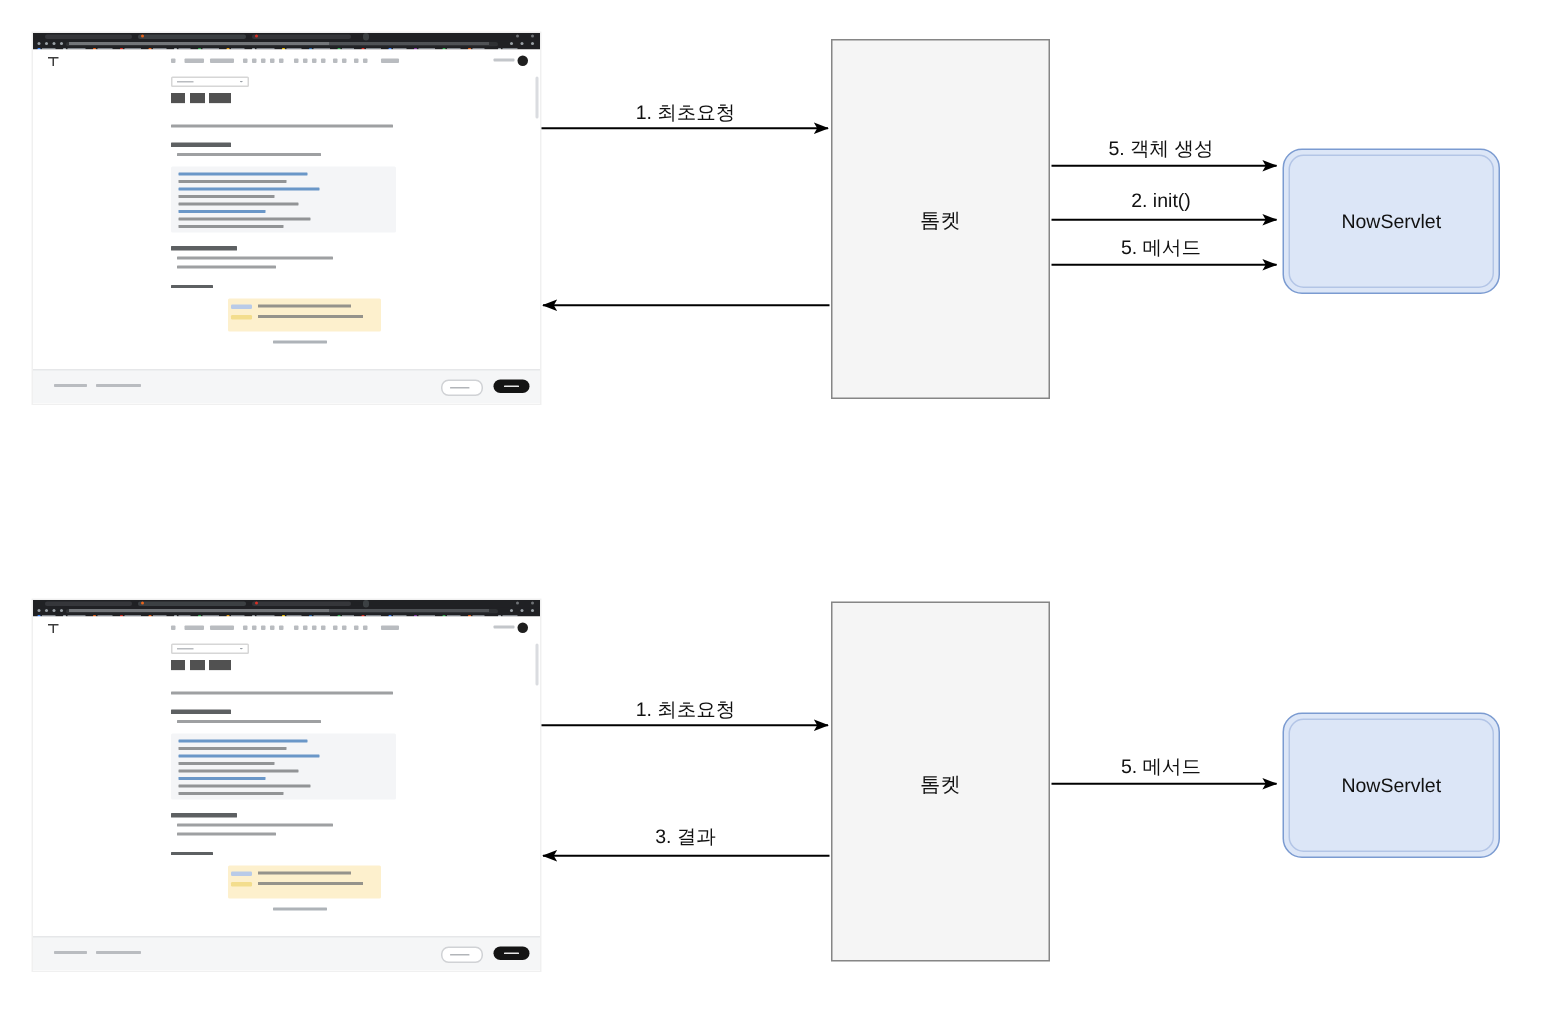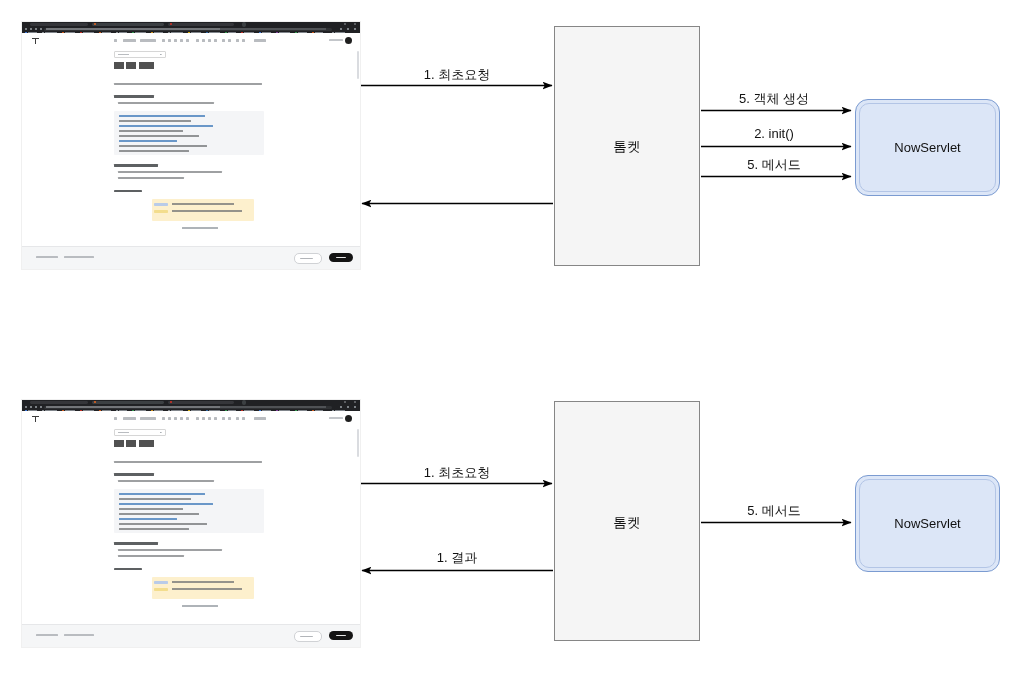--- a/index.html
+++ b/index.html
@@ -527,16 +527,16 @@
     </div>
   </div>
 
   <div class="tomcat-box" style="left:554px;top:401px;width:146px;height:240px;"></div>
   <div class="tomcat-label" style="left:554px;top:514px;width:146px;">톰켓</div>
 
   <div class="servlet-box" style="left:855px;top:475px;width:145px;height:97px;"></div>
   <div class="servlet-label" style="left:855px;top:516px;width:145px;">NowServlet</div>
 
   <div class="arrow-label" style="left:361px;top:464px;width:192px;">1. 최초요청</div>
-  <div class="arrow-label" style="left:361px;top:549px;width:192px;">1. 결과</div>
+  <div class="arrow-label" style="left:361px;top:549px;width:192px;">3. 결과</div>
   <div class="arrow-label" style="left:701px;top:502px;width:146px;">5. 메서드</div>
 
 </div>
 
 </body></html>

